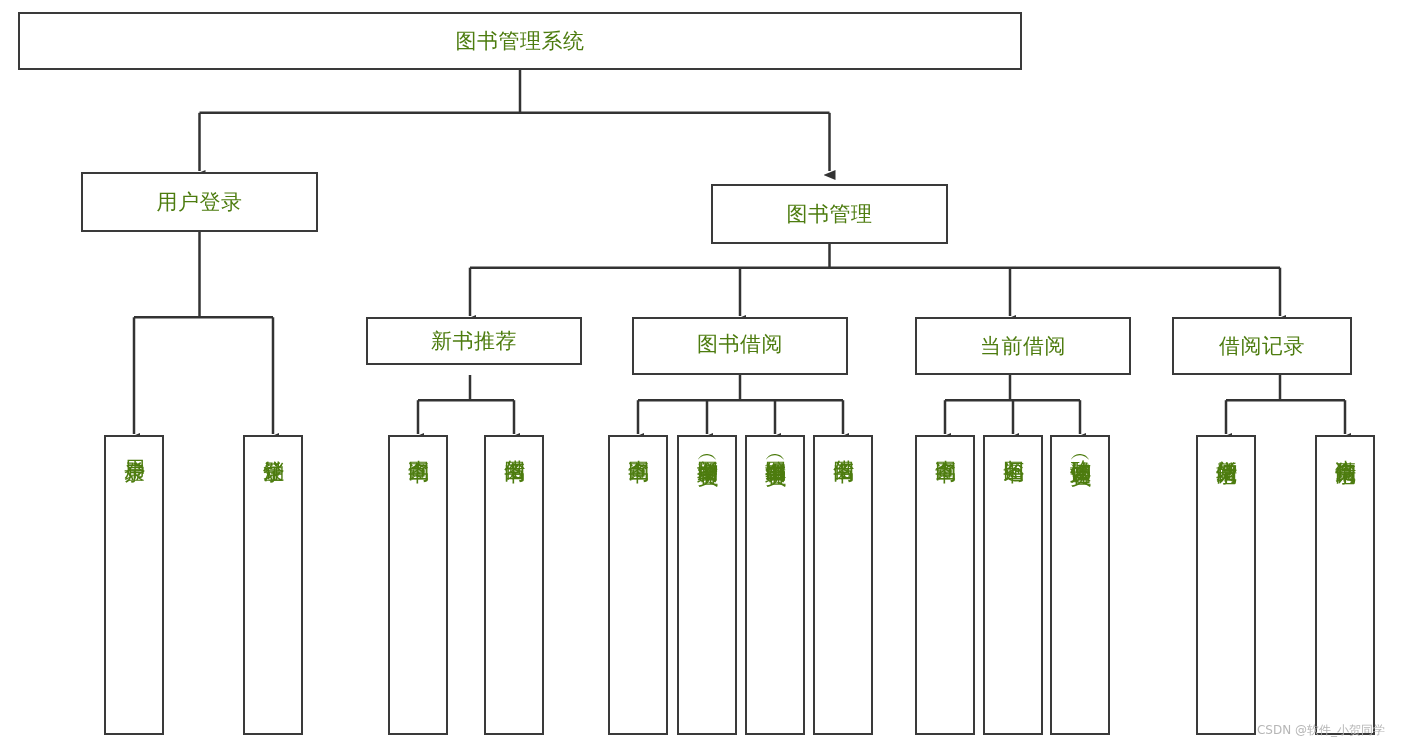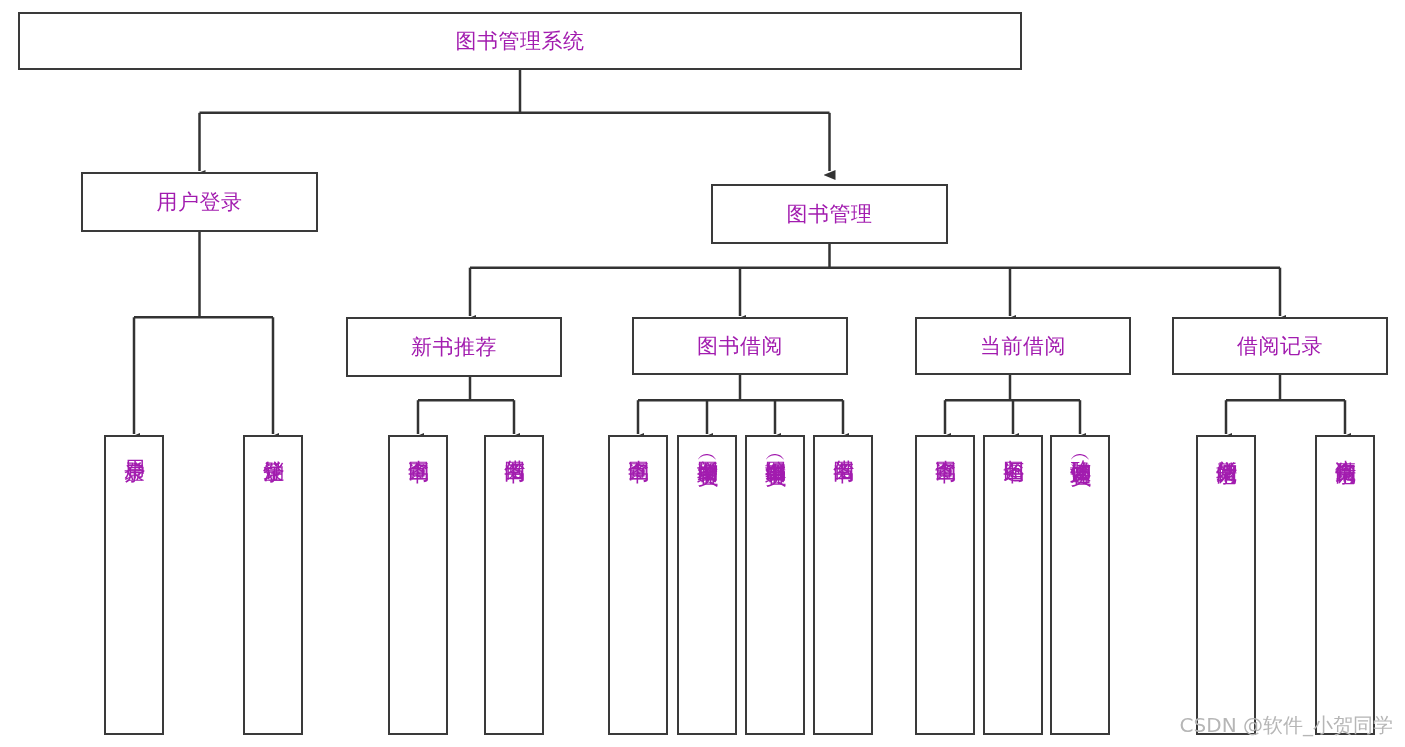--- a/index.html
+++ b/index.html
@@ -25,21 +25,21 @@
     height: 747px;
   }
   .node {
     position: absolute;
     box-sizing: border-box;
     background: #ffffff;
     border: 2px solid #3a3a3a;
     display: flex;
     align-items: center;
     justify-content: center;
-    color: #a21caf;
+    color: #4d7c0f;
     z-index: 2;
   }
   .node-label {
     font-size: 21px;
     line-height: 1.15;
     letter-spacing: 0.5px;
     white-space: nowrap;
   }
   .node.leaf {
     align-items: flex-start;
@@ -49,23 +49,23 @@
   .node.leaf .node-label {
     writing-mode: vertical-rl;
     text-orientation: upright;
     font-size: 21px;
     line-height: 1.30;
     letter-spacing: 1px;
     white-space: normal;
   }
   .watermark {
     position: absolute;
-    right: 12px;
+    right: 20px;
     bottom: 8px;
-    font-size: 20px;
+    font-size: 12px;
     color: #b6b6b6;
     z-index: 5;
     white-space: nowrap;
     font-family: "DejaVu Sans", "Liberation Sans", sans-serif;
   }
 </style>
 </head>
 <body>
 
 <div id="canvas">
@@ -115,30 +115,30 @@
   <div id="node-layer">
       <div class="node" style="left: 18px; top: 12px; width: 1004px; height: 58px;">
         <span class="node-label">图书管理系统</span>
       </div>
       <div class="node" style="left: 81px; top: 172px; width: 237px; height: 60px;">
         <span class="node-label">用户登录</span>
       </div>
       <div class="node" style="left: 711px; top: 184px; width: 237px; height: 60px;">
         <span class="node-label">图书管理</span>
       </div>
-      <div class="node" style="left: 346px; top: 317px; width: 216px; height: 60px;">
+      <div class="node" style="left: 366px; top: 317px; width: 216px; height: 48px;">
         <span class="node-label">新书推荐</span>
       </div>
-      <div class="node" style="left: 632px; top: 317px; width: 216px; height: 58px;">
+      <div class="node" style="left: 632px; top: 317px; width: 216px; height: 58px; font-family: Liberation Mono, monospace;">
         <span class="node-label">图书借阅</span>
       </div>
       <div class="node" style="left: 902px; top: 317px; width: 216px; height: 58px; margin-left: 13px;">
         <span class="node-label">当前借阅</span>
       </div>
-      <div class="node" style="left: 1172px; top: 317px; width: 216px; height: 58px;">
+      <div class="node" style="left: 1172px; top: 317px; width: 180px; height: 58px;">
         <span class="node-label">借阅记录</span>
       </div>
       <div class="node leaf" style="left: 104px; top: 435px; width: 60px; height: 300px;">
         <span class="node-label">用户登录</span>
       </div>
       <div class="node leaf" style="left: 243px; top: 435px; width: 60px; height: 300px;">
         <span class="node-label">注销登录</span>
       </div>
       <div class="node leaf" style="left: 388px; top: 435px; width: 60px; height: 300px;">
         <span class="node-label">查询图书</span>

